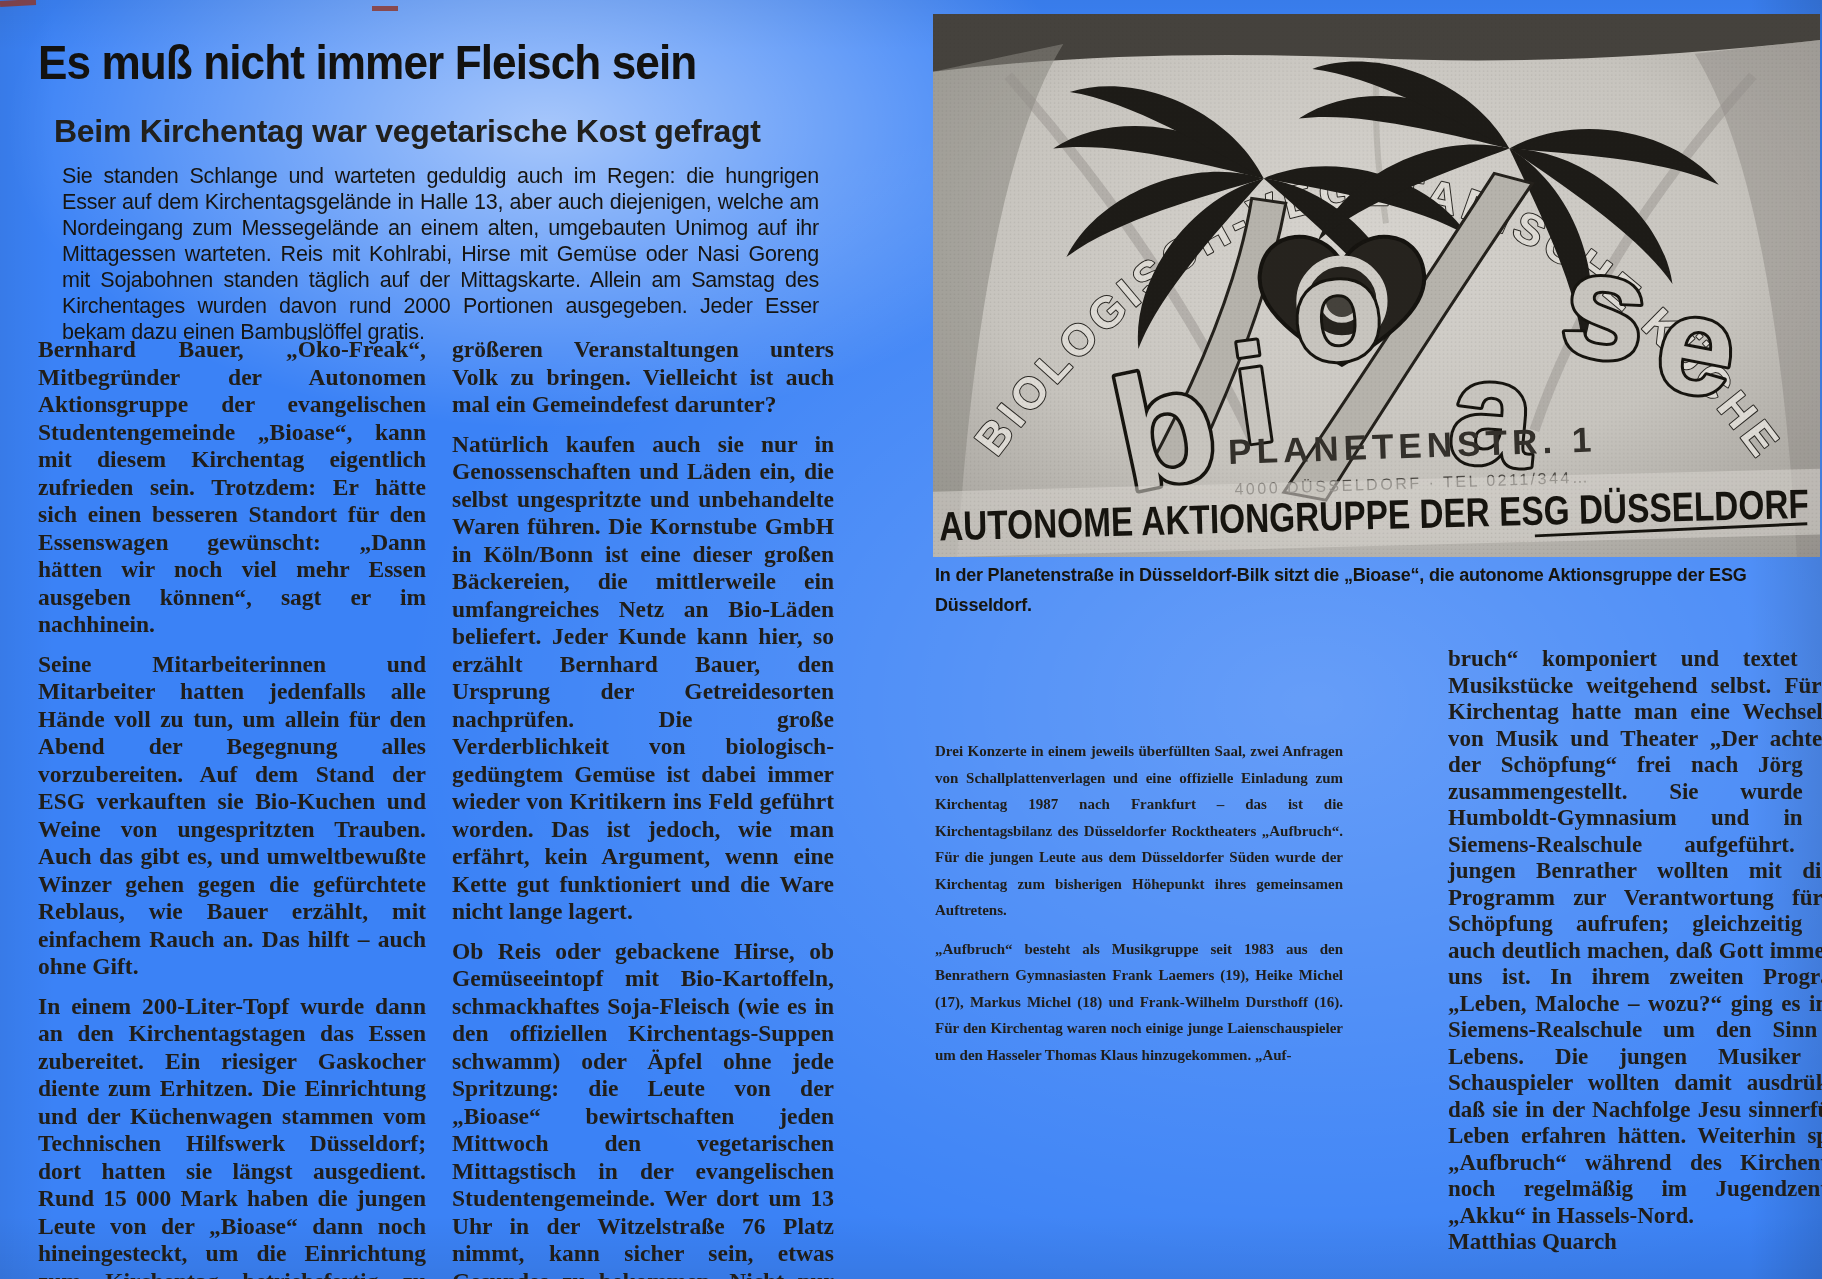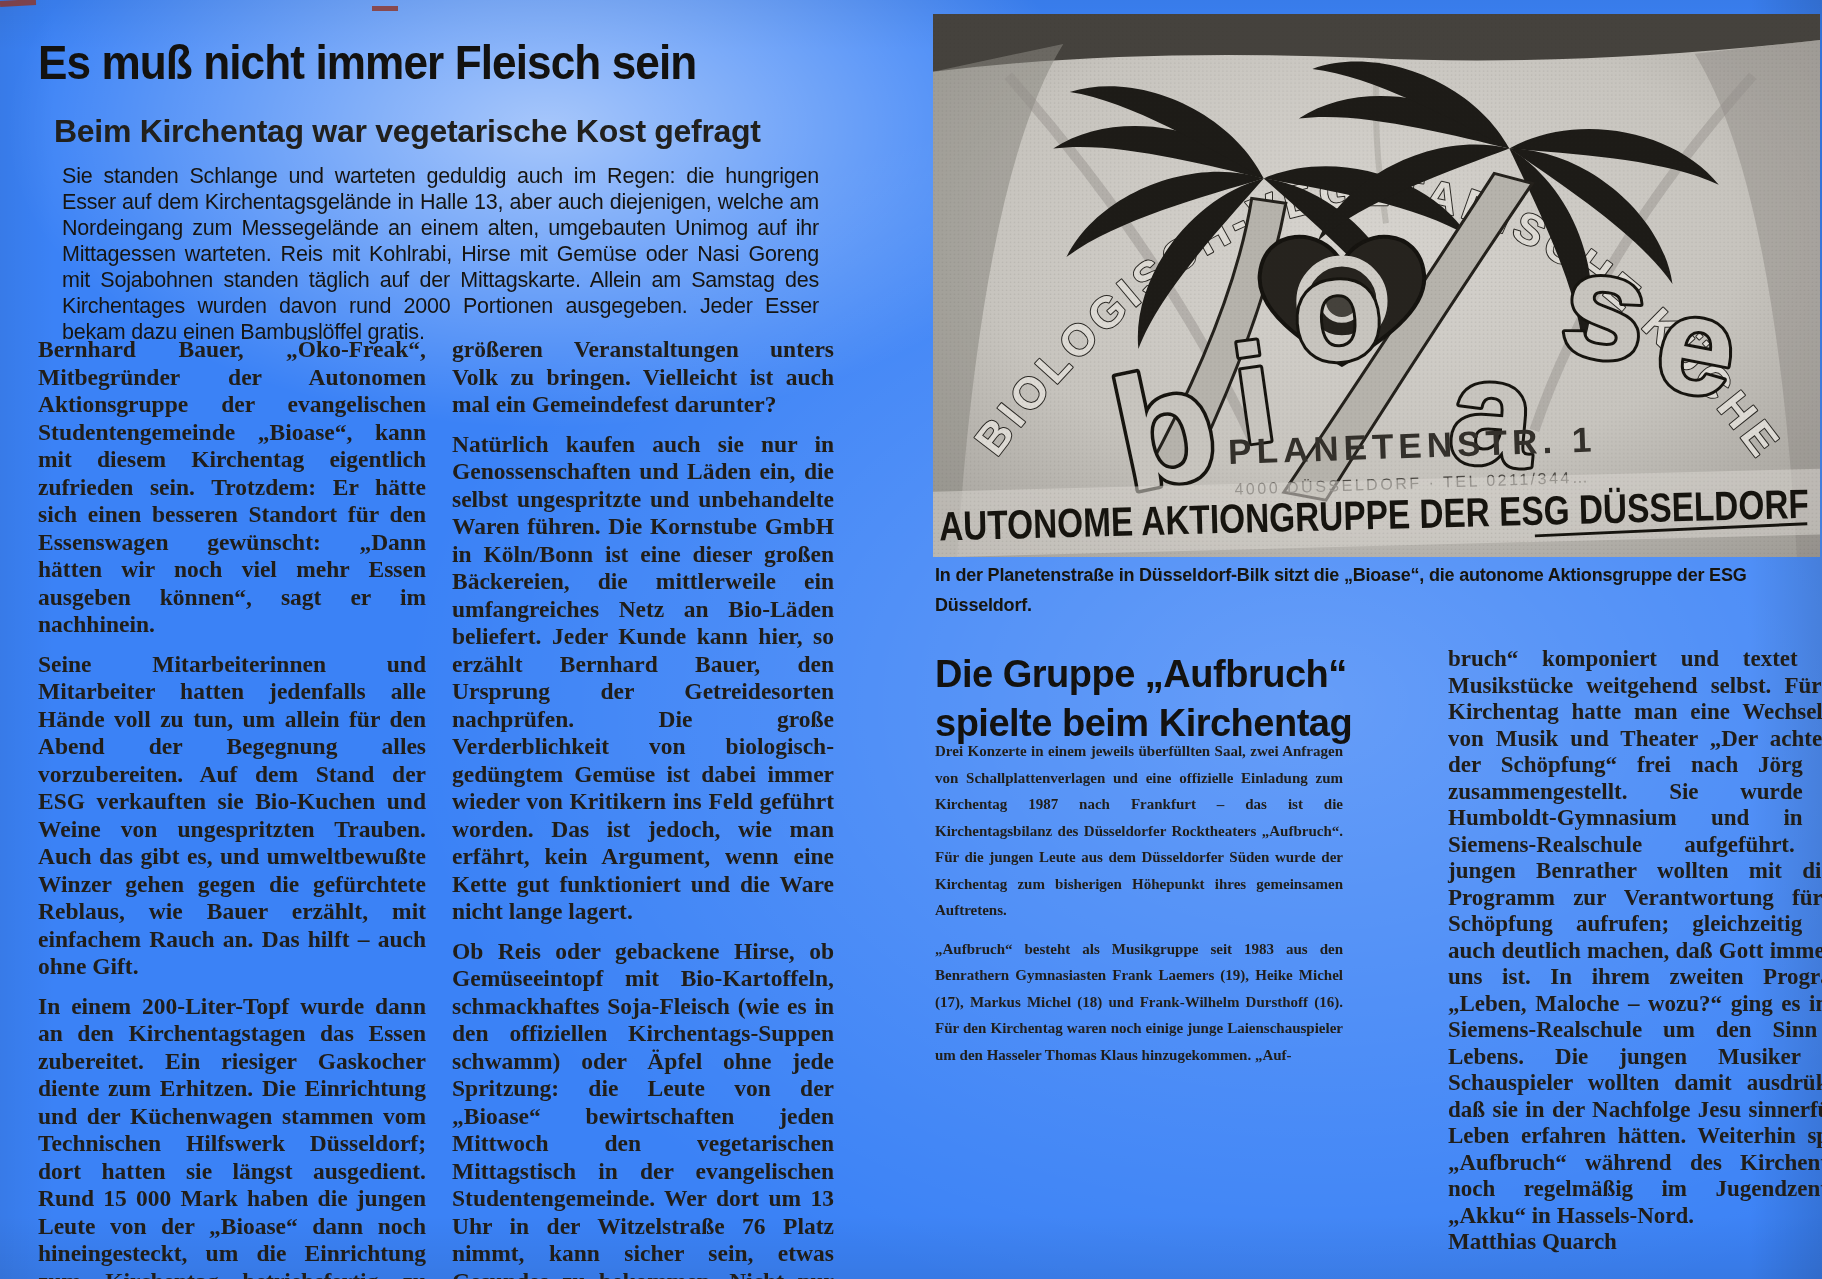--- a/index.html
+++ b/index.html
@@ -168,22 +168,20 @@
         <text x="6" y="517" font-family="Liberation Sans, sans-serif" font-size="41" font-weight="bold" fill="#16140f" textLength="868" lengthAdjust="spacingAndGlyphs">AUTONOME AKTIONGRUPPE DER ESG DÜSSELDORF</text>
         <path d="M600 528 L872 523" stroke="#16140f" stroke-width="3"></path>
       </g>
 
       <rect width="885" height="545" fill="url(#dots)"></rect>
     </svg>
   </figure>
 
   <p class="caption">In der Planetenstraße in Düsseldorf-Bilk sitzt die „Bioase“, die autonome Aktionsgruppe der ESG Düsseldorf.</p>
 
-  <h2 class="a2-headline">Die Gruppe „Aufbruch“
-spielte beim Kirchentag</h2>
 
   <div class="bodycol col3">
     <p>Drei Konzerte in einem jeweils überfüllten Saal, zwei Anfragen von Schallplattenverlagen und eine offizielle Einladung zum Kirchentag 1987 nach Frankfurt – das ist die Kirchentagsbilanz des Düsseldorfer Rocktheaters „Aufbruch“. Für die jungen Leute aus dem Düsseldorfer Süden wurde der Kirchentag zum bisherigen Höhepunkt ihres gemeinsamen Auftretens.</p>
     <p class="last">„Aufbruch“ besteht als Musikgruppe seit 1983 aus den Benrathern Gymnasiasten Frank Laemers (19), Heike Michel (17), Markus Michel (18) und Frank-Wilhelm Dursthoff (16). Für den Kirchentag waren noch einige junge Laienschauspieler um den Hasseler Thomas Klaus hinzugekommen. „Auf-</p>
   </div>
 
   <div class="bodycol col4">
     <p class="last">bruch“ komponiert und textet seine Musikstücke weitgehend selbst. Für den Kirchentag hatte man eine Wechselfolge von Musik und Theater „Der achte Tag der Schöpfung“ frei nach Jörg Zink zusammengestellt. Sie wurde im Humboldt-Gymnasium und in der Siemens-Realschule aufgeführt. Die jungen Benrather wollten mit diesem Programm zur Verantwortung für die Schöpfung aufrufen; gleichzeitig aber auch deutlich machen, daß Gott immer bei uns ist. In ihrem zweiten Programm „Leben, Maloche – wozu?“ ging es in der Siemens-Realschule um den Sinn des Lebens. Die jungen Musiker und Schauspieler wollten damit ausdrükken, daß sie in der Nachfolge Jesu sinnerfülltes Leben erfahren hätten. Weiterhin spielte „Aufbruch“ während des Kirchentages noch regelmäßig im Jugendzentrum „Akku“ in Hassels-Nord.</p>
     <div class="signature">Matthias Quarch</div>
   </div>

